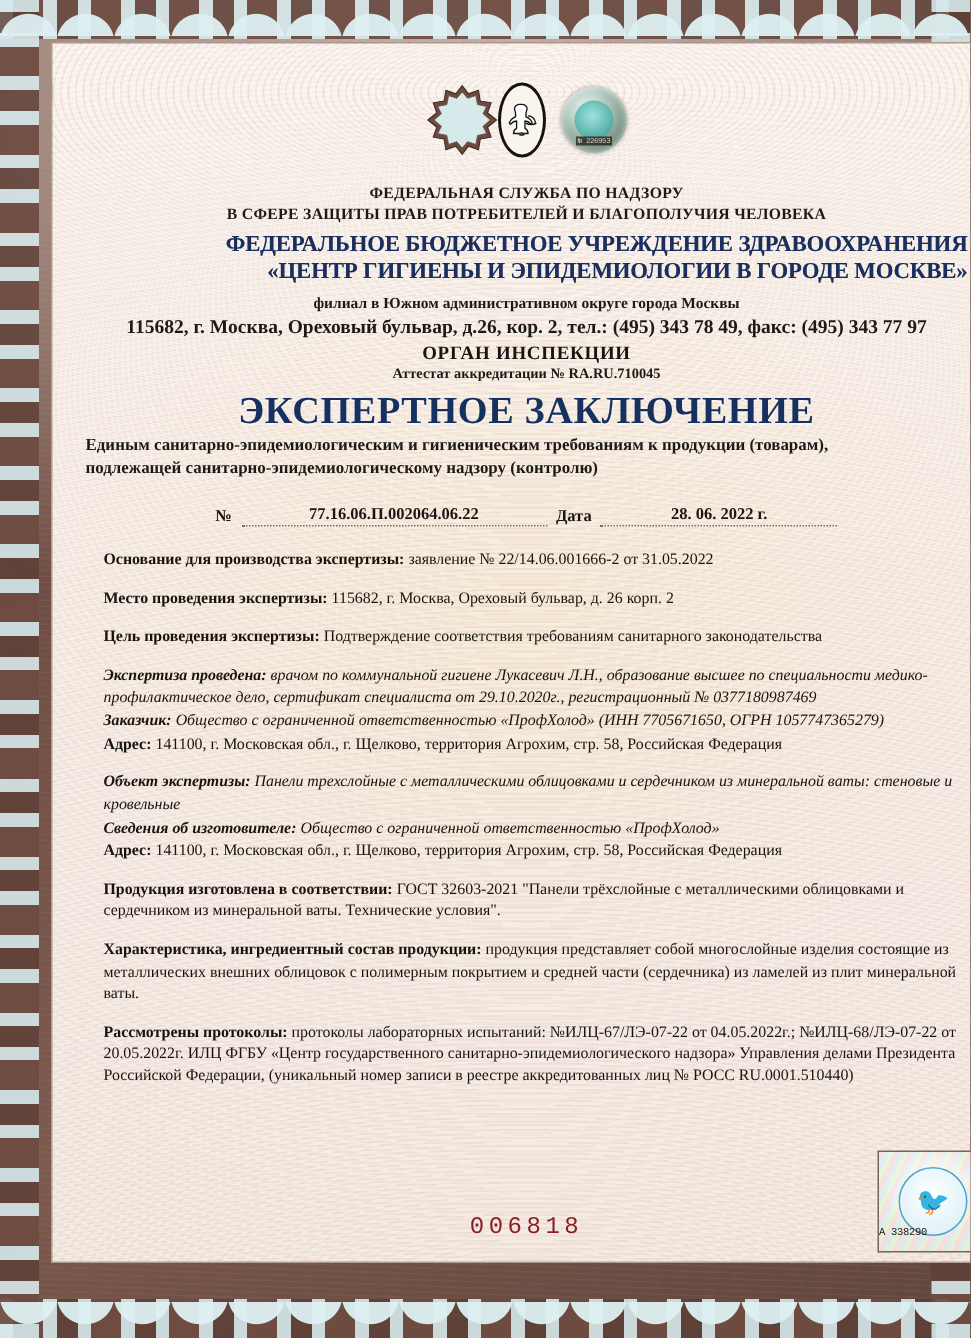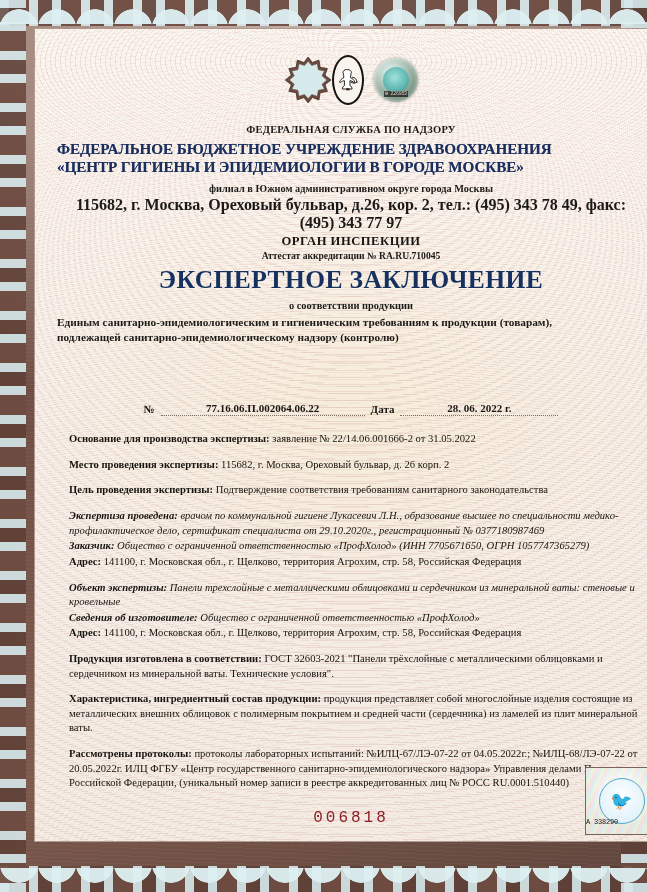--- a/index.html
+++ b/index.html
@@ -150,40 +150,40 @@
   
   .agency {
     text-align: center;
     font-weight: bold;
     font-size: 10.5px;
     letter-spacing: 0.2px;
     color: #1c1a18;
     line-height: 1.32;
   }
   .institution {
-    text-align: left;
+    text-align: right;
     font-weight: bold;
     font-size: 15.2px;
     line-height: 1.22;
     color: #1b2f5e;
     letter-spacing: -0.1px;
     margin-top: 3px;
     text-shadow: 0 0 0.4px rgba(27,47,94,0.6);
   }
   .branch {
     text-align: center;
     font-weight: bold;
     font-size: 10.3px;
     color: #1c1a18;
     margin-top: 6px;
   }
   .contacts {
     text-align: center;
     font-weight: bold;
-    font-size: 16px;
+    font-size: 13px;
     color: #1c1a18;
     margin-top: 2px;
   }
   .organ {
     text-align: center;
     font-weight: bold;
     font-size: 12.6px;
     color: #181512;
     letter-spacing: 0.5px;
     margin-top: 2px;
@@ -232,21 +232,21 @@
     color: #191614;
   }
   .numdate .lbl { padding-bottom: 1px; }
   .numdate .fill {
     border-bottom: 1px dotted #7a6f66;
     display: inline-block;
     padding: 0 4px 1px 4px;
     text-align: center;
     font-weight: bold;
   }
-  .fill-num { min-width: 196px; margin-top: 40px; }
+  .fill-num { min-width: 196px; }
   .fill-date { min-width: 150px; }
 
   
   .fields {
     margin-top: 16px;
     font-size: 10.6px;
     color: #17140f;
     line-height: 1.38;
   }
   .field {
@@ -340,34 +340,34 @@
       </div>
 
       <div class="hologram">
         <div class="hologram-inner"></div>
         <div class="hologram-code">№ 226953</div>
       </div>
     </div>
 
     <div class="agency">
       <div>ФЕДЕРАЛЬНАЯ СЛУЖБА ПО НАДЗОРУ</div>
+      <div>В СФЕРЕ ЗАЩИТЫ ПРАВ ПОТРЕБИТЕЛЕЙ И БЛАГОПОЛУЧИЯ ЧЕЛОВЕКА</div>
     </div>
 
     <div class="institution">
       <div>ФЕДЕРАЛЬНОЕ БЮДЖЕТНОЕ УЧРЕЖДЕНИЕ ЗДРАВООХРАНЕНИЯ</div>
       <div>«ЦЕНТР ГИГИЕНЫ И ЭПИДЕМИОЛОГИИ В ГОРОДЕ МОСКВЕ»</div>
     </div>
 
     <div class="branch">филиал в Южном административном округе  города  Москвы</div>
     <div class="contacts">115682, г. Москва, Ореховый бульвар,  д.26, кор. 2, тел.: (495) 343 78 49, факс: (495) 343 77 97</div>
     <div class="organ">ОРГАН ИНСПЕКЦИИ</div>
     <div class="attestat">Аттестат аккредитации № RA.RU.710045</div>
 
     <div class="main-title">ЭКСПЕРТНОЕ ЗАКЛЮЧЕНИЕ</div>
-    <div class="subtitle-1">о  соответствии продукции</div>
     <div class="subtitle-2">
       <div>Единым санитарно-эпидемиологическим и гигиеническим требованиям к продукции (товарам),</div>
       <div>подлежащей санитарно-эпидемиологическому надзору (контролю)</div>
     </div>
 
     <div class="numdate">
       <span class="lbl">№</span>
       <span class="fill fill-num">77.16.06.П.002064.06.22</span>
       <span class="lbl">Дата</span>
       <span class="fill fill-date">28. 06. 2022 г.</span>

